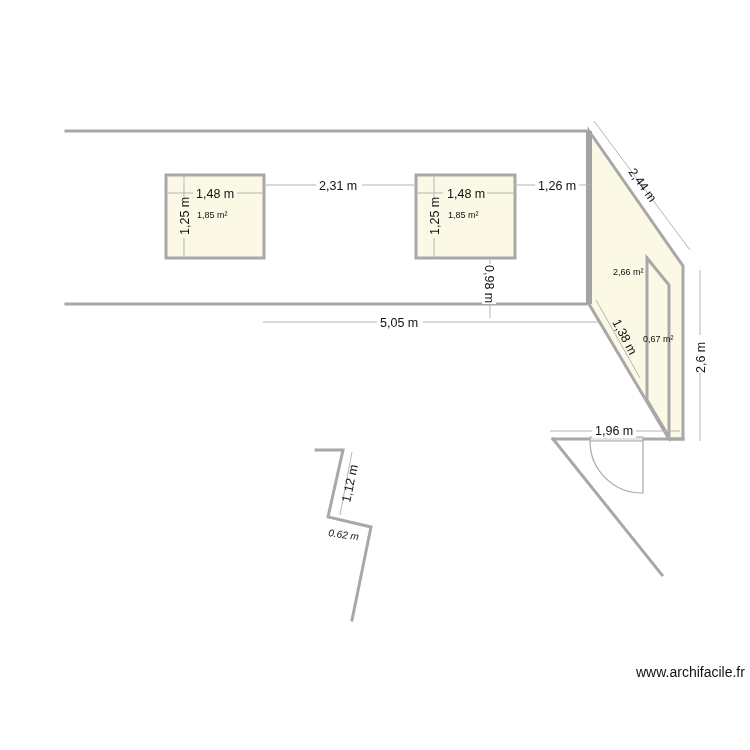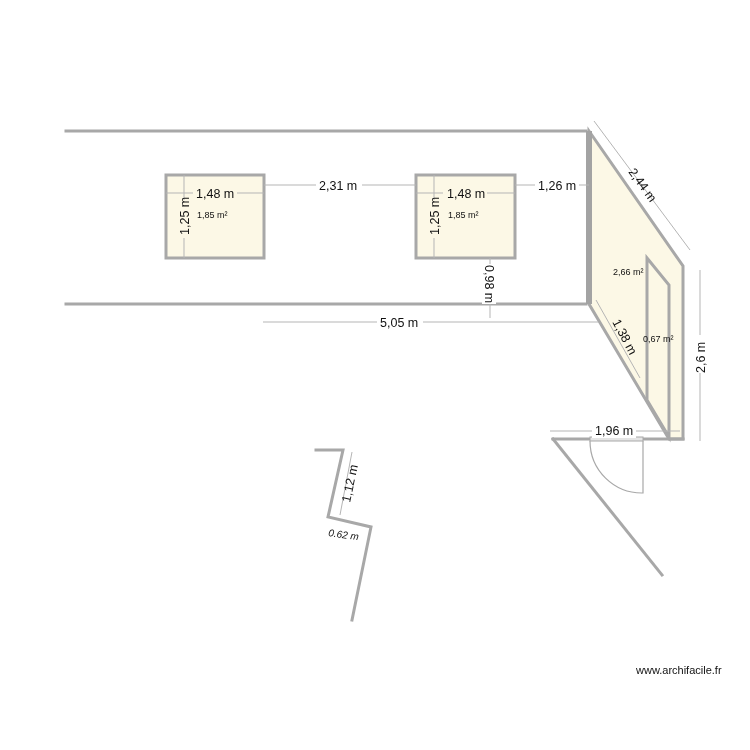--- a/index.html
+++ b/index.html
@@ -8,21 +8,21 @@
     svg { position: absolute; left: 0; top: 0; }
     .wall { stroke: #a8a8a8; stroke-width: 3; fill: none; stroke-linecap: square; }
     .wall-thick { stroke: #a3a3a3; stroke-width: 6; fill: none; }
     .room { fill: #fcf8e6; stroke: #a8a8a8; stroke-width: 3; }
     .dim { stroke: #b5b5b5; stroke-width: 1; fill: none; }
     .label-lg { font-size: 12.5px; fill: #111; }
     .label-sm { font-size: 9px; fill: #111; }
     .label-it { font-size: 10px; fill: #111; font-style: italic; }
     .door { stroke: #a8a8a8; stroke-width: 1.2; fill: none; }
     .door-sill { fill: #e5e5e5; stroke: #a8a8a8; stroke-width: 1; }
-    .watermark { position: absolute; left: 636px; top: 664px; font-size: 11px; color: #111; }
+    .watermark { position: absolute; left: 636px; top: 664px; font-size: 14px; color: #111; }
   </style>
 </head>
 <body>
 
 <svg width="750" height="750" viewBox="0 0 750 750">
 
   <line class="wall" x1="66" y1="131" x2="586" y2="131"></line>
   <line class="wall" x1="66" y1="304" x2="586" y2="304"></line>
 
   <polygon class="room" points="589,131 683,266 683,439 669,439 589,304"></polygon>

